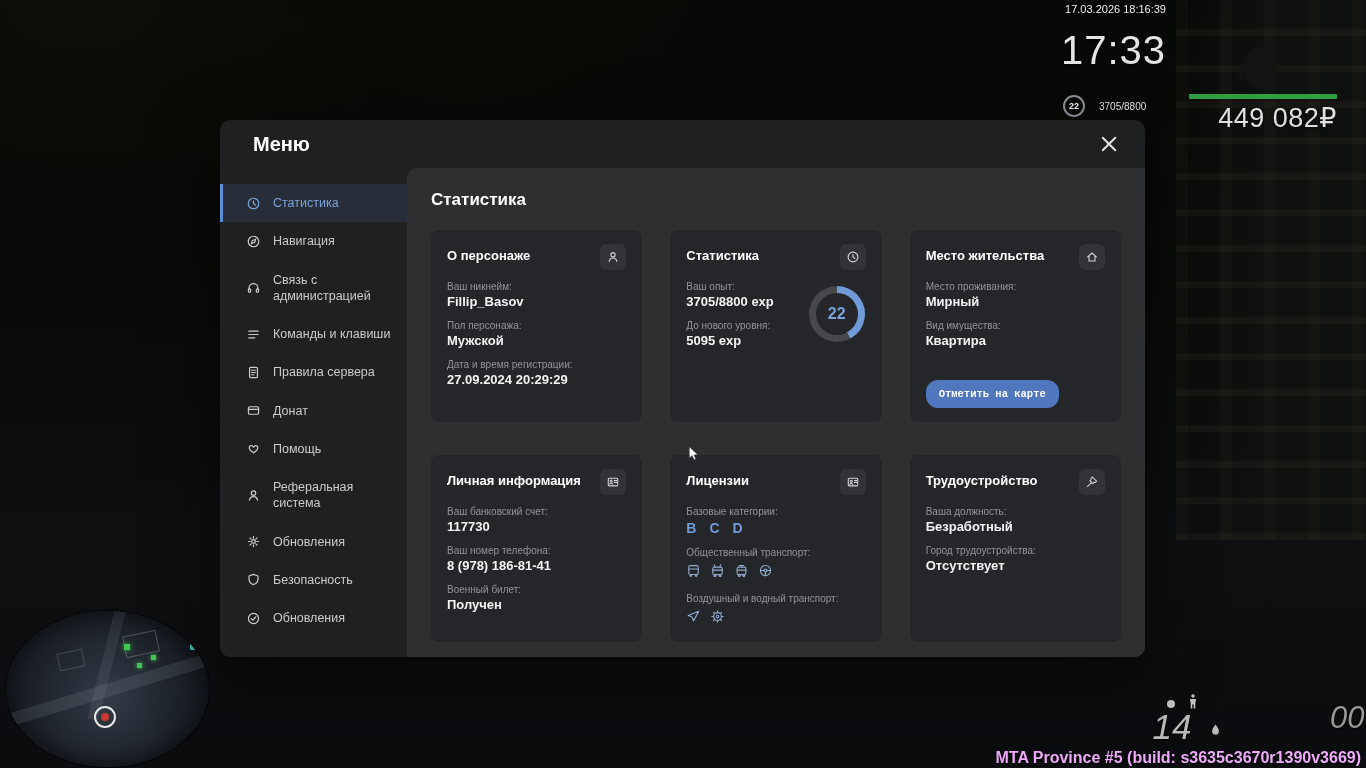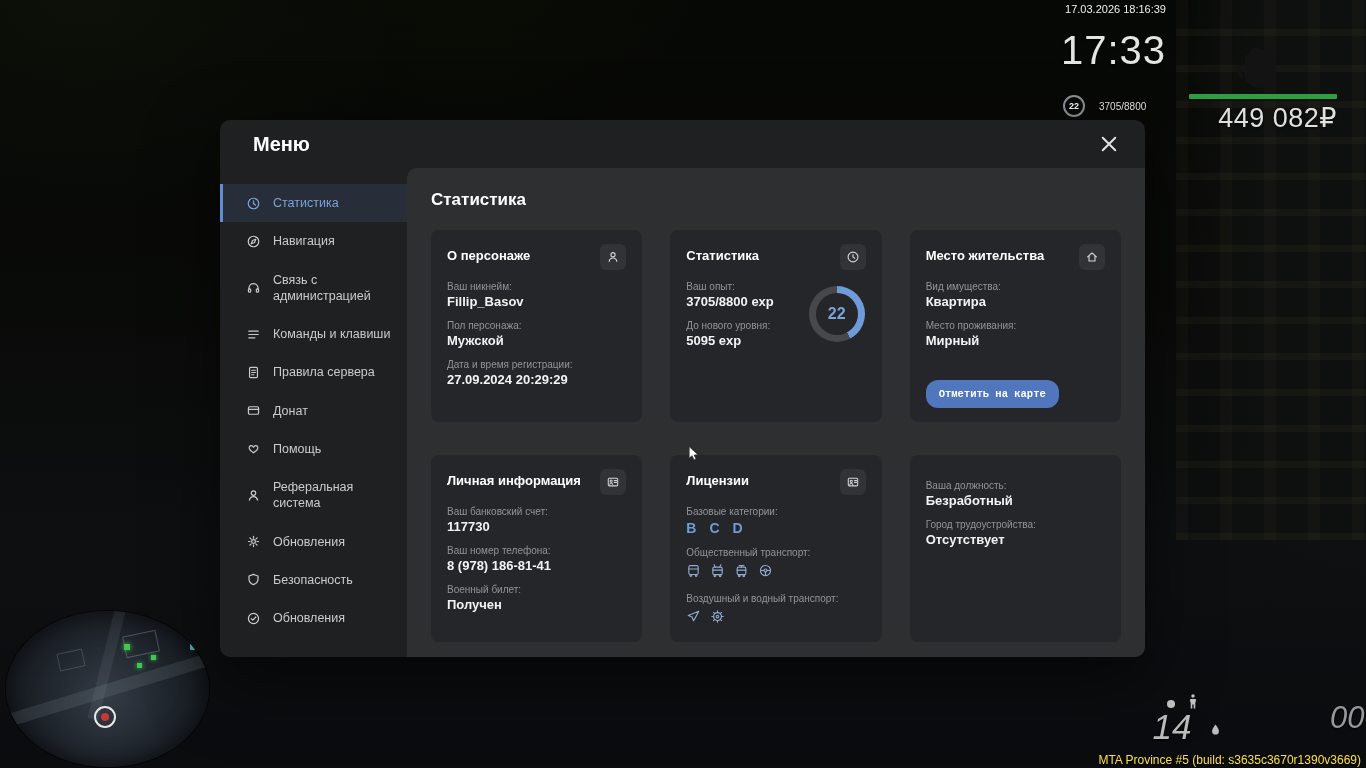--- a/index.html
+++ b/index.html
@@ -73,21 +73,21 @@
     font-size:35px; font-style:italic; color:#bcbcbc; text-shadow:0 1px 2px #000;
   }
   .hud-drop { position:absolute; left:1209px; top:722px; width:13px; height:17px; color:#bcbcbc; }
   .hud-drop svg { width:100%; height:100%; }
   .hud-ammo {
     position:absolute; left:1330px; top:700px;
     font-size:31px; font-style:italic; color:#96989a; text-shadow:0 1px 2px #000; white-space:nowrap;
   }
   .server-info {
     position:absolute; right:5px; bottom:1px;
-    font-size:12px; font-weight:400; color:#fde047; text-shadow:0 1px 1px #000;
+    font-size:16px; font-weight:700; color:#f0abfc; text-shadow:0 1px 1px #000;
   }
 
   
   .minimap {
     position:absolute; left:6px; top:611px; width:203px; height:156px;
     border-radius:50%; overflow:hidden;
     background: radial-gradient(circle at 50% 55%, #333b45 0%, #1d2229 55%, #10141a 100%);
     box-shadow: 0 0 0 1px rgba(0,0,0,.65), inset 0 0 24px rgba(0,0,0,.65);
   }
   .mm-road1 { position:absolute; left:-16px; top:72px; width:240px; height:13px; background:rgba(165,175,182,.14); transform:rotate(-17deg); }
@@ -422,26 +422,26 @@
           <div class="card">
             <div class="card-head">
               <span class="card-title">Место жительства</span>
               <span class="card-icon">
                 <svg viewBox="0 0 16 16" fill="none" stroke="currentColor" stroke-width="1.3" stroke-linecap="round" stroke-linejoin="round">
                     <path d="M3 7.8L8 3.4l5 4.4M4.6 6.8v5.8h6.8V6.8"></path>
                   </svg>
               </span>
             </div>
             <div class="field">
+              <div class="f-label">Место проживания:</div>
+              <div class="f-value">Мирный</div>
+            </div>
+            <div class="field">
               <div class="f-label">Вид имущества:</div>
               <div class="f-value">Квартира</div>
-            </div>
-            <div class="field">
-              <div class="f-label">Место проживания:</div>
-              <div class="f-value">Мирный</div>
             </div>
             <button class="map-btn">Отметить на карте</button>
           </div>
 
           <div class="card">
             <div class="card-head">
               <span class="card-title">Личная информация</span>
               <span class="card-icon">
                 <svg viewBox="0 0 16 16" fill="none" stroke="currentColor" stroke-width="1.2" stroke-linecap="round">
                     <rect x="2.6" y="3.6" width="10.8" height="8.8" rx="1.2"></rect>
@@ -532,20 +532,29 @@
                       <circle cx="8" cy="8" r="4.2"></circle>
                       <circle cx="8" cy="8" r="1.4"></circle>
                       <path d="M8 3.8V1.9M8 12.2v1.9M3.8 8H1.9M12.2 8h1.9M5 5L3.7 3.7M11 11l1.3 1.3M11 5l1.3-1.3M5 11l-1.3 1.3"></path>
                     </svg>
                 </span>
               </div>
             </div>
           </div>
 
           <div class="card">
+            <div class="card-head">
+              <span class="card-title">Трудоустройство</span>
+              <span class="card-icon">
+                <svg viewBox="0 0 16 16" fill="none" stroke="currentColor" stroke-width="1.2" stroke-linecap="round" stroke-linejoin="round">
+                    <path d="M2.8 13.2l5-5"></path>
+                    <path d="M7 3.6l1.6-1.2 4.6 4.6-1.2 1.6-1.8-.2-1.4 1.4-3.2-3.2 1.4-1.4z"></path>
+                  </svg>
+              </span>
+            </div>
             <div class="field">
               <div class="f-label">Ваша должность:</div>
               <div class="f-value">Безработный</div>
             </div>
             <div class="field">
               <div class="f-label">Город трудоустройства:</div>
               <div class="f-value">Отсутствует</div>
             </div>
           </div>
 

